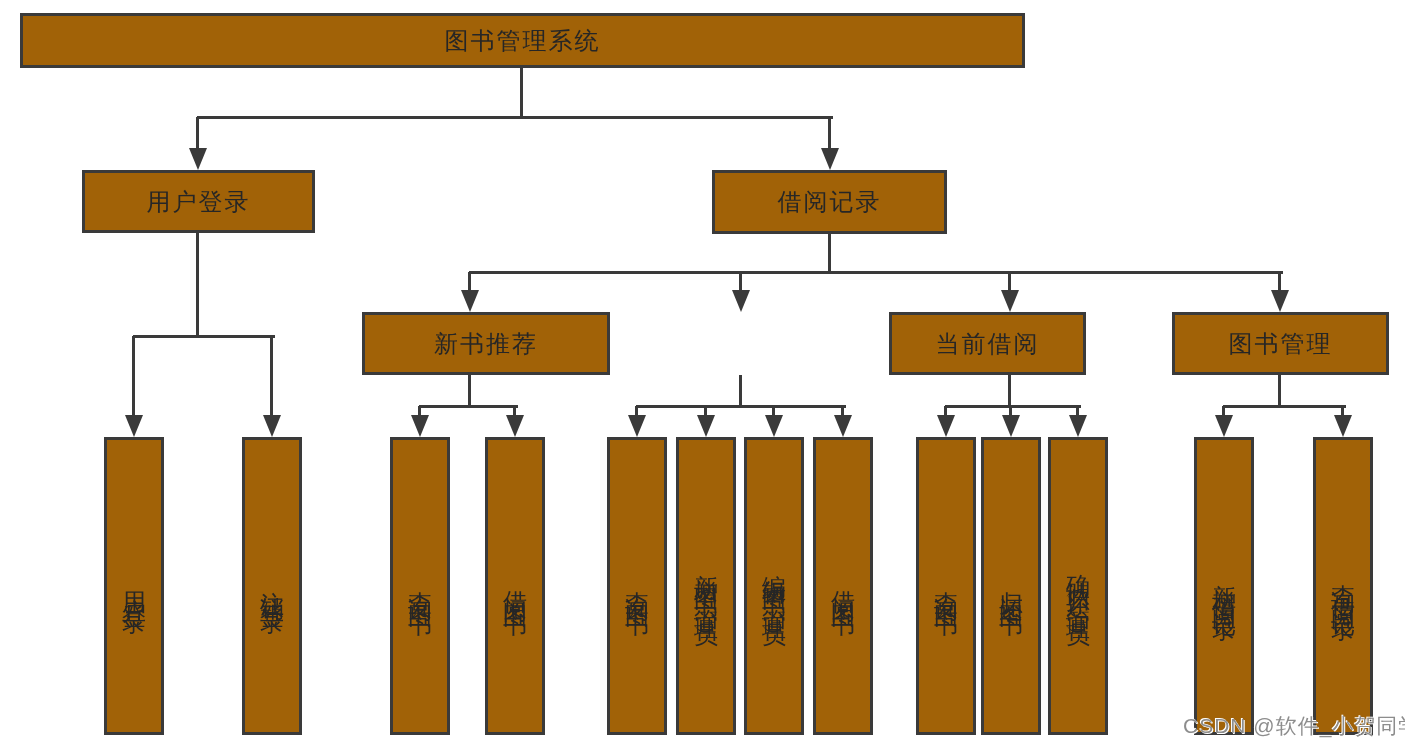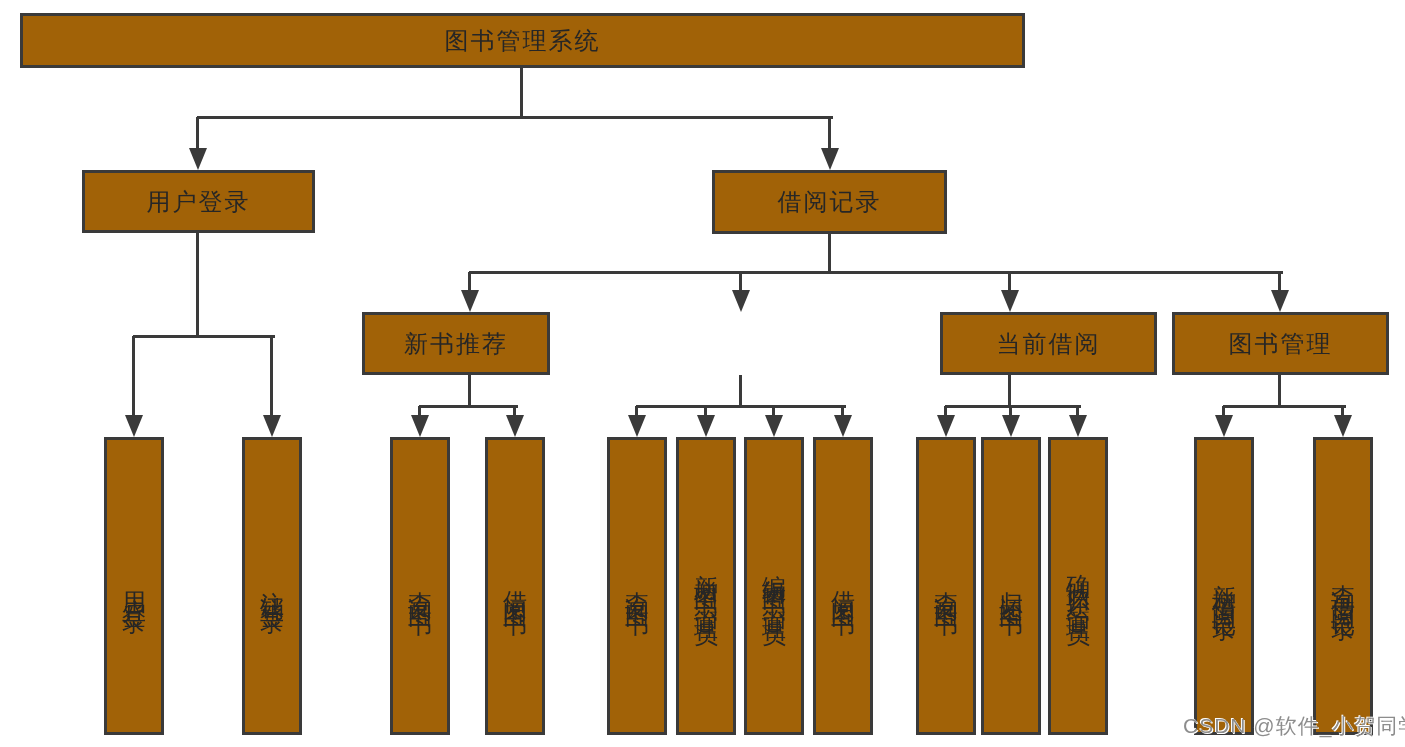--- a/index.html
+++ b/index.html
@@ -76,22 +76,22 @@
 </head>
 <body>
 
 <div id="canvas">
 
   <div class="box hbox" style="left:20px; top:13px; width:1005px; height:55px;">图书管理系统</div>
 
   <div class="box hbox" style="left:82px; top:170px; width:233px; height:63px;">用户登录</div>
   <div class="box hbox" style="left:712px; top:170px; width:235px; height:64px;">借阅记录</div>
 
-  <div class="box hbox" style="left:362px; top:312px; width:188px; height:63px;text-align:right;">新书推荐</div>
-  <div class="box hbox" style="left:940px; top:312px; width:217px; height:63px;">当前借阅</div>
+  <div class="box hbox" style="left:362px; top:312px; width:248px; height:63px;text-align:right;">新书推荐</div>
+  <div class="box hbox" style="left:889px; top:312px; width:197px; height:63px;">当前借阅</div>
   <div class="box hbox" style="left:1172px; top:312px; width:217px; height:63px;">图书管理</div>
 
   <div class="box leaf" style="left:104px; top:437px; width:60px; height:298px;">用户登录</div>
   <div class="box leaf" style="left:242px; top:437px; width:60px; height:298px;">注销登录</div>
 
   <div class="box leaf" style="left:390px; top:437px; width:60px; height:298px;">查询图书</div>
   <div class="box leaf" style="left:485px; top:437px; width:60px; height:298px;">借阅图书</div>
 
   <div class="box leaf" style="left:607px; top:437px; width:60px; height:298px;">查询图书</div>
   <div class="box leaf" style="left:676px; top:437px; width:60px; height:298px;">新增图书（管理员）</div>

